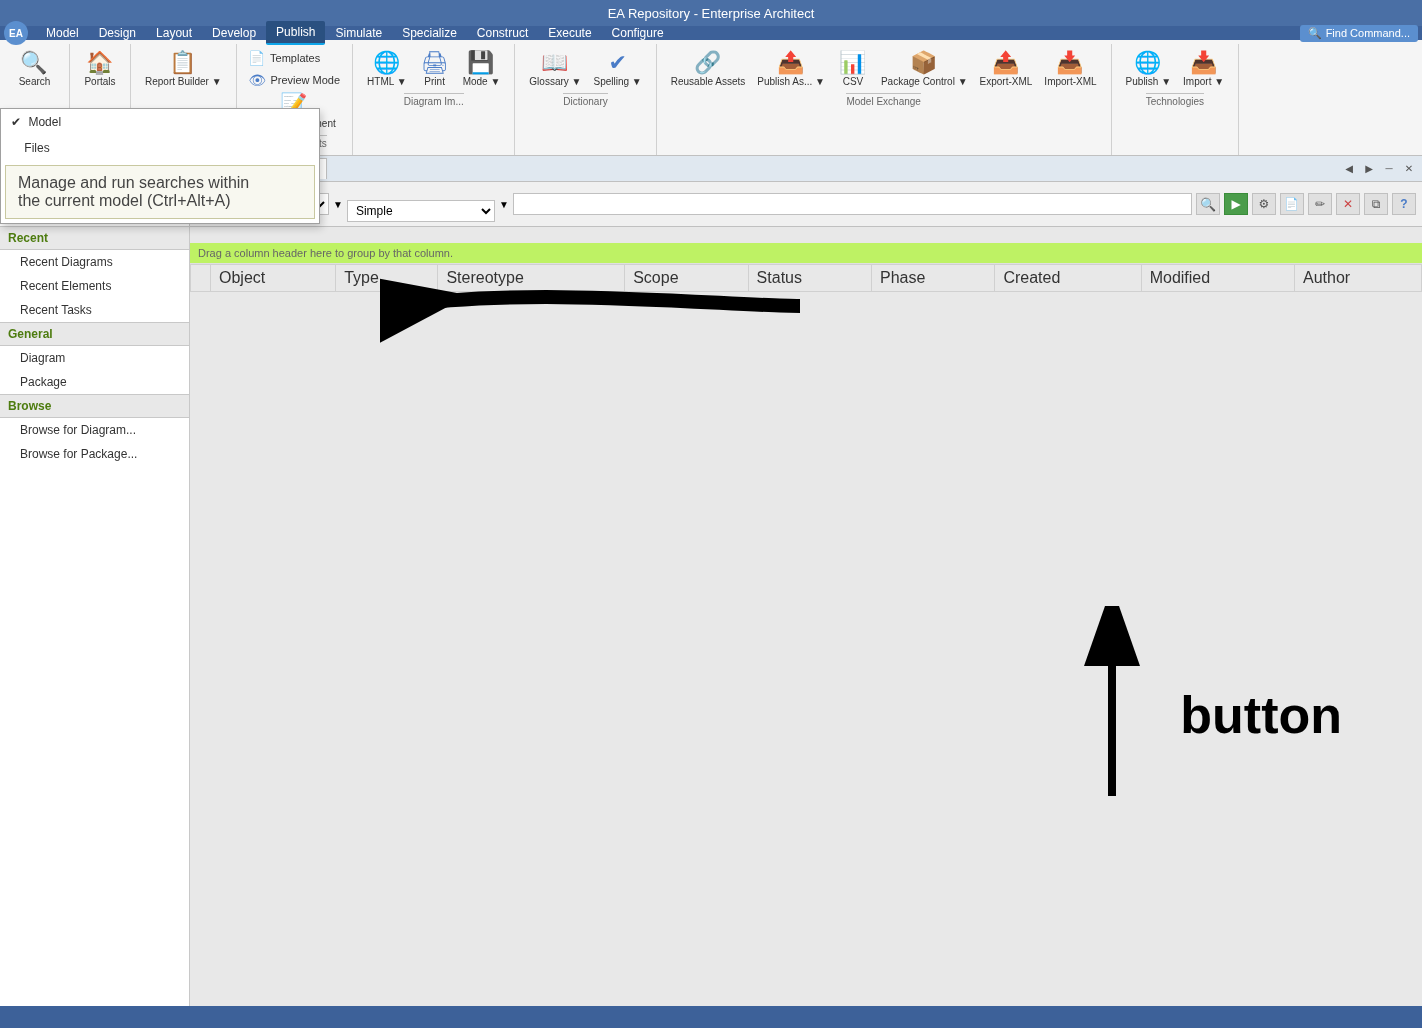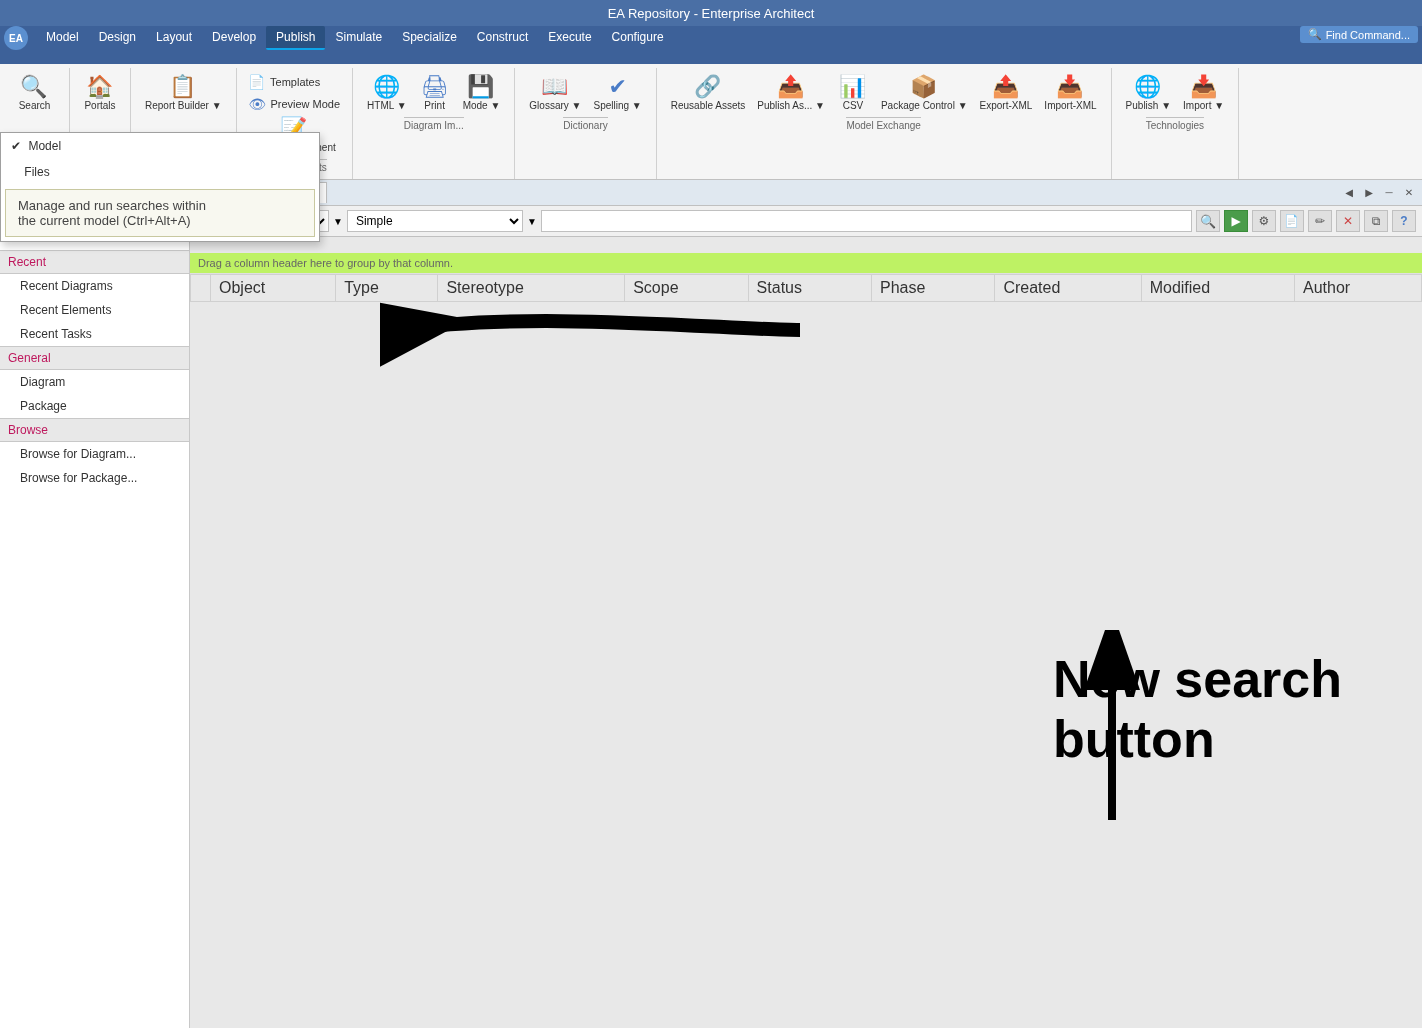--- a/index.html
+++ b/index.html
@@ -22,22 +22,22 @@
       height: 26px;
       display: flex;
       align-items: center;
       justify-content: center;
     }
 
     
     .menu-bar {
       background: #3d6199;
       display: flex;
-      align-items: flex-start;
-      height: 38px;
+      align-items: center;
+      height: 14px;
       padding: 0 4px;
     }
     .menu-bar .app-icon {
       width: 24px;
       height: 24px;
       background: #5b8fcf;
       border-radius: 50%;
       margin-right: 8px;
       display: flex;
       align-items: center;
@@ -142,23 +142,23 @@
       width: 190px;
       background: white;
       border-right: 1px solid #c8c8c8;
       overflow-y: auto;
       position: relative;
     }
 
     .sidebar-section-header {
       background: #e8e8e8;
       padding: 4px 8px;
-      font-weight: normal;
-      font-size: 12px;
-      color: #be185d;
+      font-weight: bold;
+      font-size: 12px;
+      color: #4d7c0f;
       border-top: 1px solid #c8c8c8;
       border-bottom: 1px solid #c8c8c8;
     }
 
     .sidebar-item {
       padding: 5px 8px 5px 20px;
       cursor: pointer;
       font-size: 12px;
       color: #333;
     }
@@ -188,21 +188,21 @@
     .search-dropdown-item {
       padding: 6px 10px;
       cursor: pointer;
       font-size: 12px;
       color: #333;
     }
     .search-dropdown-tooltip {
       background: #f8f8f0;
       border: 1px solid #c8c8a0;
       padding: 8px 12px;
-      font-size: 13px;
+      font-size: 16px;
       color: #444;
       margin: 4px;
     }
 
     
     .content-area {
       flex: 1;
       background: #e8e8e8;
       display: flex;
       flex-direction: column;
@@ -563,21 +563,21 @@
         <div class="panel-ctrl-btn">─</div>
         <div class="panel-ctrl-btn">✕</div>
       </div>
     </div>
 
     <div class="search-toolbar">
       <select class="search-select">
         <option>Common Searches</option>
       </select>
       <span style="font-size:10px;">▼</span>
-      <select class="search-select" style="width:176px;">
+      <select class="search-select" style="width:148px;margin-top:14px;">
         <option>Simple</option>
       </select>
       <span style="font-size:10px;">▼</span>
       <input class="search-input" type="text" style="">
       <div class="search-btn">🔍</div>
       <div class="toolbar-icon-btn" style="background:#4a9c4a; color:white; border-color:#3a8c3a;">▶</div>
       <div class="toolbar-icon-btn">⚙</div>
       <div class="toolbar-icon-btn">📄</div>
       <div class="toolbar-icon-btn">✏</div>
       <div class="toolbar-icon-btn" style="color:#cc4444;">✕</div>
@@ -603,21 +603,21 @@
             <th>Author</th>
           </tr>
         </thead>
         <tbody>
           
         </tbody>
       </table>
     </div>
 
     <div class="big-annotation" style="right: 80px; bottom: 260px; text-align:left;">
-      <span>New search</span><br>
+      <br>
       <span>button</span>
     </div>
 
     <svg class="arrow-svg" style="right: 250px; bottom: 200px; width: 120px; height: 200px;">
       <defs>
         <marker id="arrowhead-up" markerWidth="10" markerHeight="7" refX="5" refY="3.5" orient="auto">
           <polygon points="0 7, 10 3.5, 0 0" fill="black"></polygon>
         </marker>
       </defs>
       <line x1="60" y1="190" x2="60" y2="20" stroke="black" stroke-width="8" marker-end="url(#arrowhead-up)"></line>

